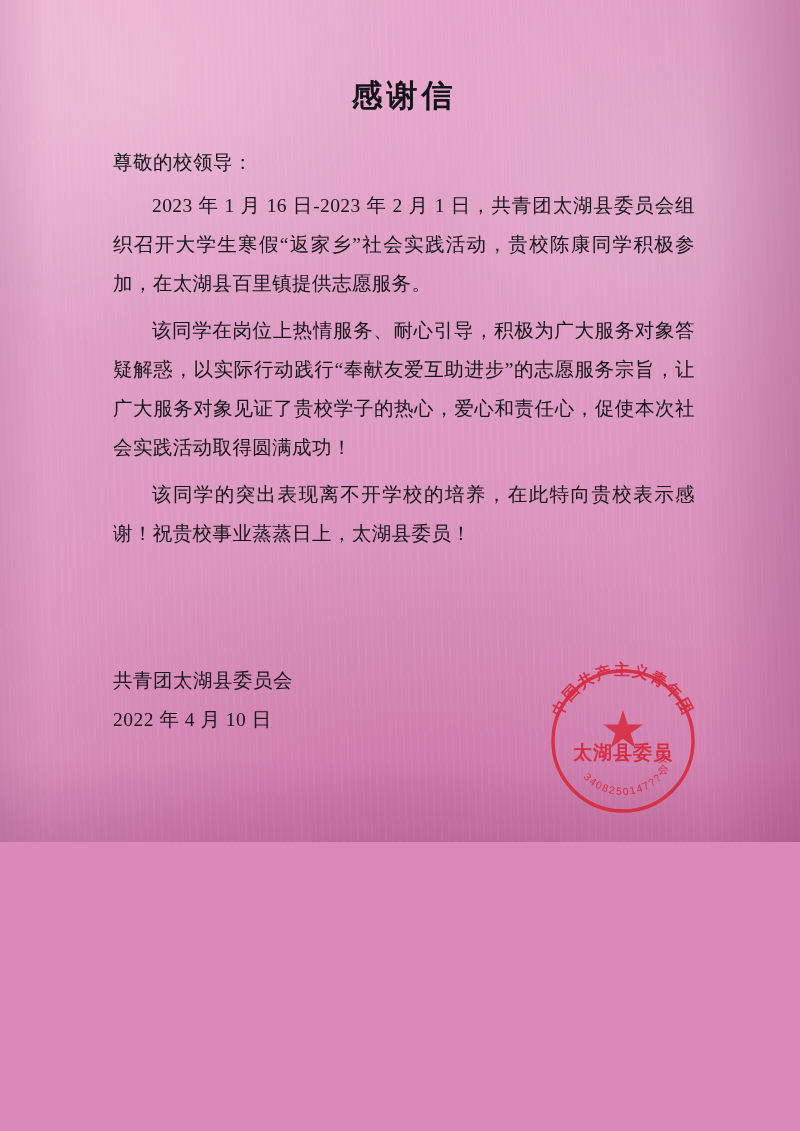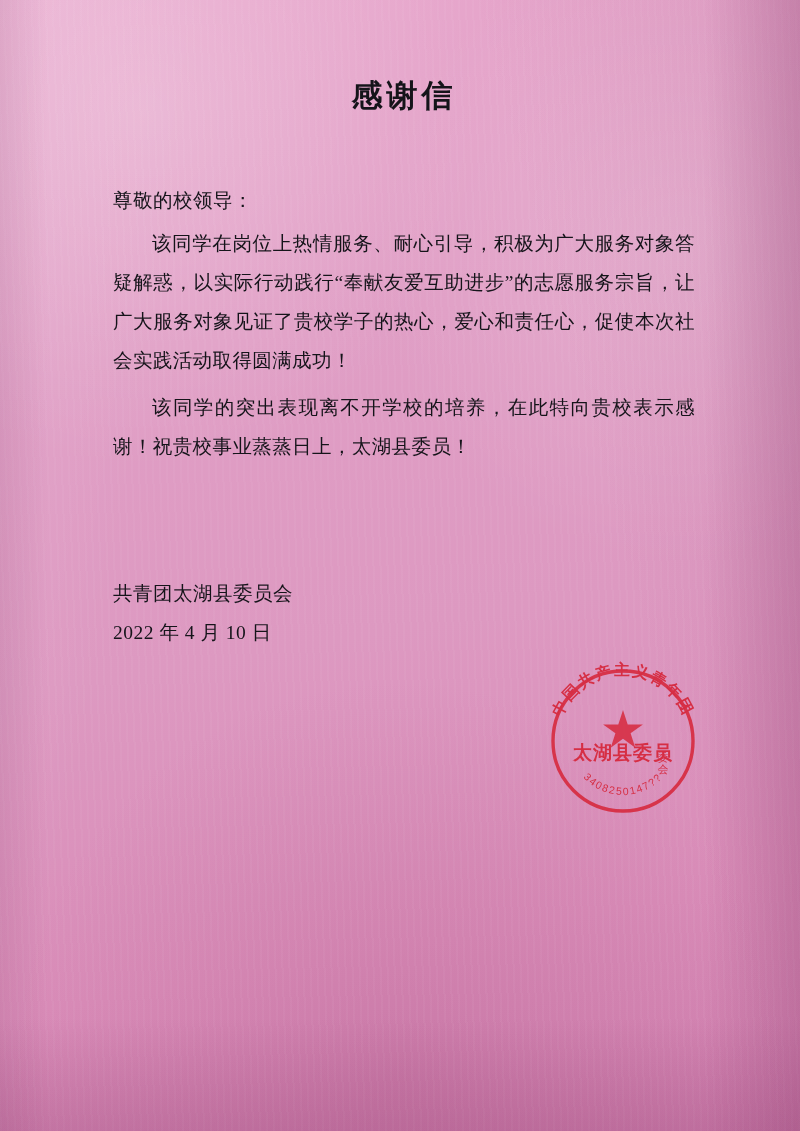--- a/index.html
+++ b/index.html
@@ -11,21 +11,21 @@
     height: 1131px;
     overflow: hidden;
     font-family: "Liberation Serif", "DejaVu Serif", serif;
     background: #d98ab8;
   }
 
   
   #page {
     position: relative;
     width: 800px;
-    height: 1131px;
+    height: 842px;
     background:
       radial-gradient(ellipse 60% 45% at 18% 10%, rgba(255,255,255,0.22), rgba(255,255,255,0) 70%),
       radial-gradient(ellipse 55% 40% at 85% 22%, rgba(255,255,255,0.16), rgba(255,255,255,0) 70%),
       radial-gradient(ellipse 70% 50% at 50% 95%, rgba(160,70,120,0.20), rgba(160,70,120,0) 70%),
       linear-gradient(170deg, #e8a8cd 0%, #e09ec5 30%, #dd99c1 55%, #d98cb8 80%, #cf7fae 100%);
     overflow: hidden;
   }
   
   #grain {
     position: absolute;
@@ -58,21 +58,21 @@
     text-align: center;
     font-size: 31px;
     font-weight: bold;
     letter-spacing: 4px;
     margin-top: 75px;
     margin-bottom: 0;
     font-family: "Liberation Serif", "DejaVu Serif", serif;
   }
 
   .salutation {
-    margin-top: 68px;
+    margin-top: 30px;
     font-size: 19.5px;
     line-height: 1.6;
     letter-spacing: 0.5px;
   }
 
   .para {
     font-size: 19.5px;
     line-height: 2.0;
     text-align: justify;
     text-justify: inter-ideograph;
@@ -109,20 +109,21 @@
 
 <div id="page">
   <div id="grain"></div>
   <div id="edge"></div>
 
   <div id="content">
     <h1 class="doc-title">感谢信</h1>
 
     <div class="salutation">尊敬的校领导：</div>
 
+    <p class="para">2023 年 1 月 16 日-2023 年 2 月 1 日，共青团太湖县委员会组织召开大学生寒假“返家乡”社会实践活动，贵校陈康同学积极参加，在太湖县百里镇提供志愿服务。</p>
     <p class="para">该同学在岗位上热情服务、耐心引导，积极为广大服务对象答疑解惑，以实际行动践行“奉献友爱互助进步”的志愿服务宗旨，让广大服务对象见证了贵校学子的热心，爱心和责任心，促使本次社会实践活动取得圆满成功！</p>
     <p class="para">该同学的突出表现离不开学校的培养，在此特向贵校表示感谢！祝贵校事业蒸蒸日上，太湖县委员！</p>
 
     <div class="signature">
       <span class="sig-line">共青团太湖县委员会</span>
       <span class="sig-line">2022 年 4 月 10 日</span>
     </div>
   </div>
 
   <div id="seal">

